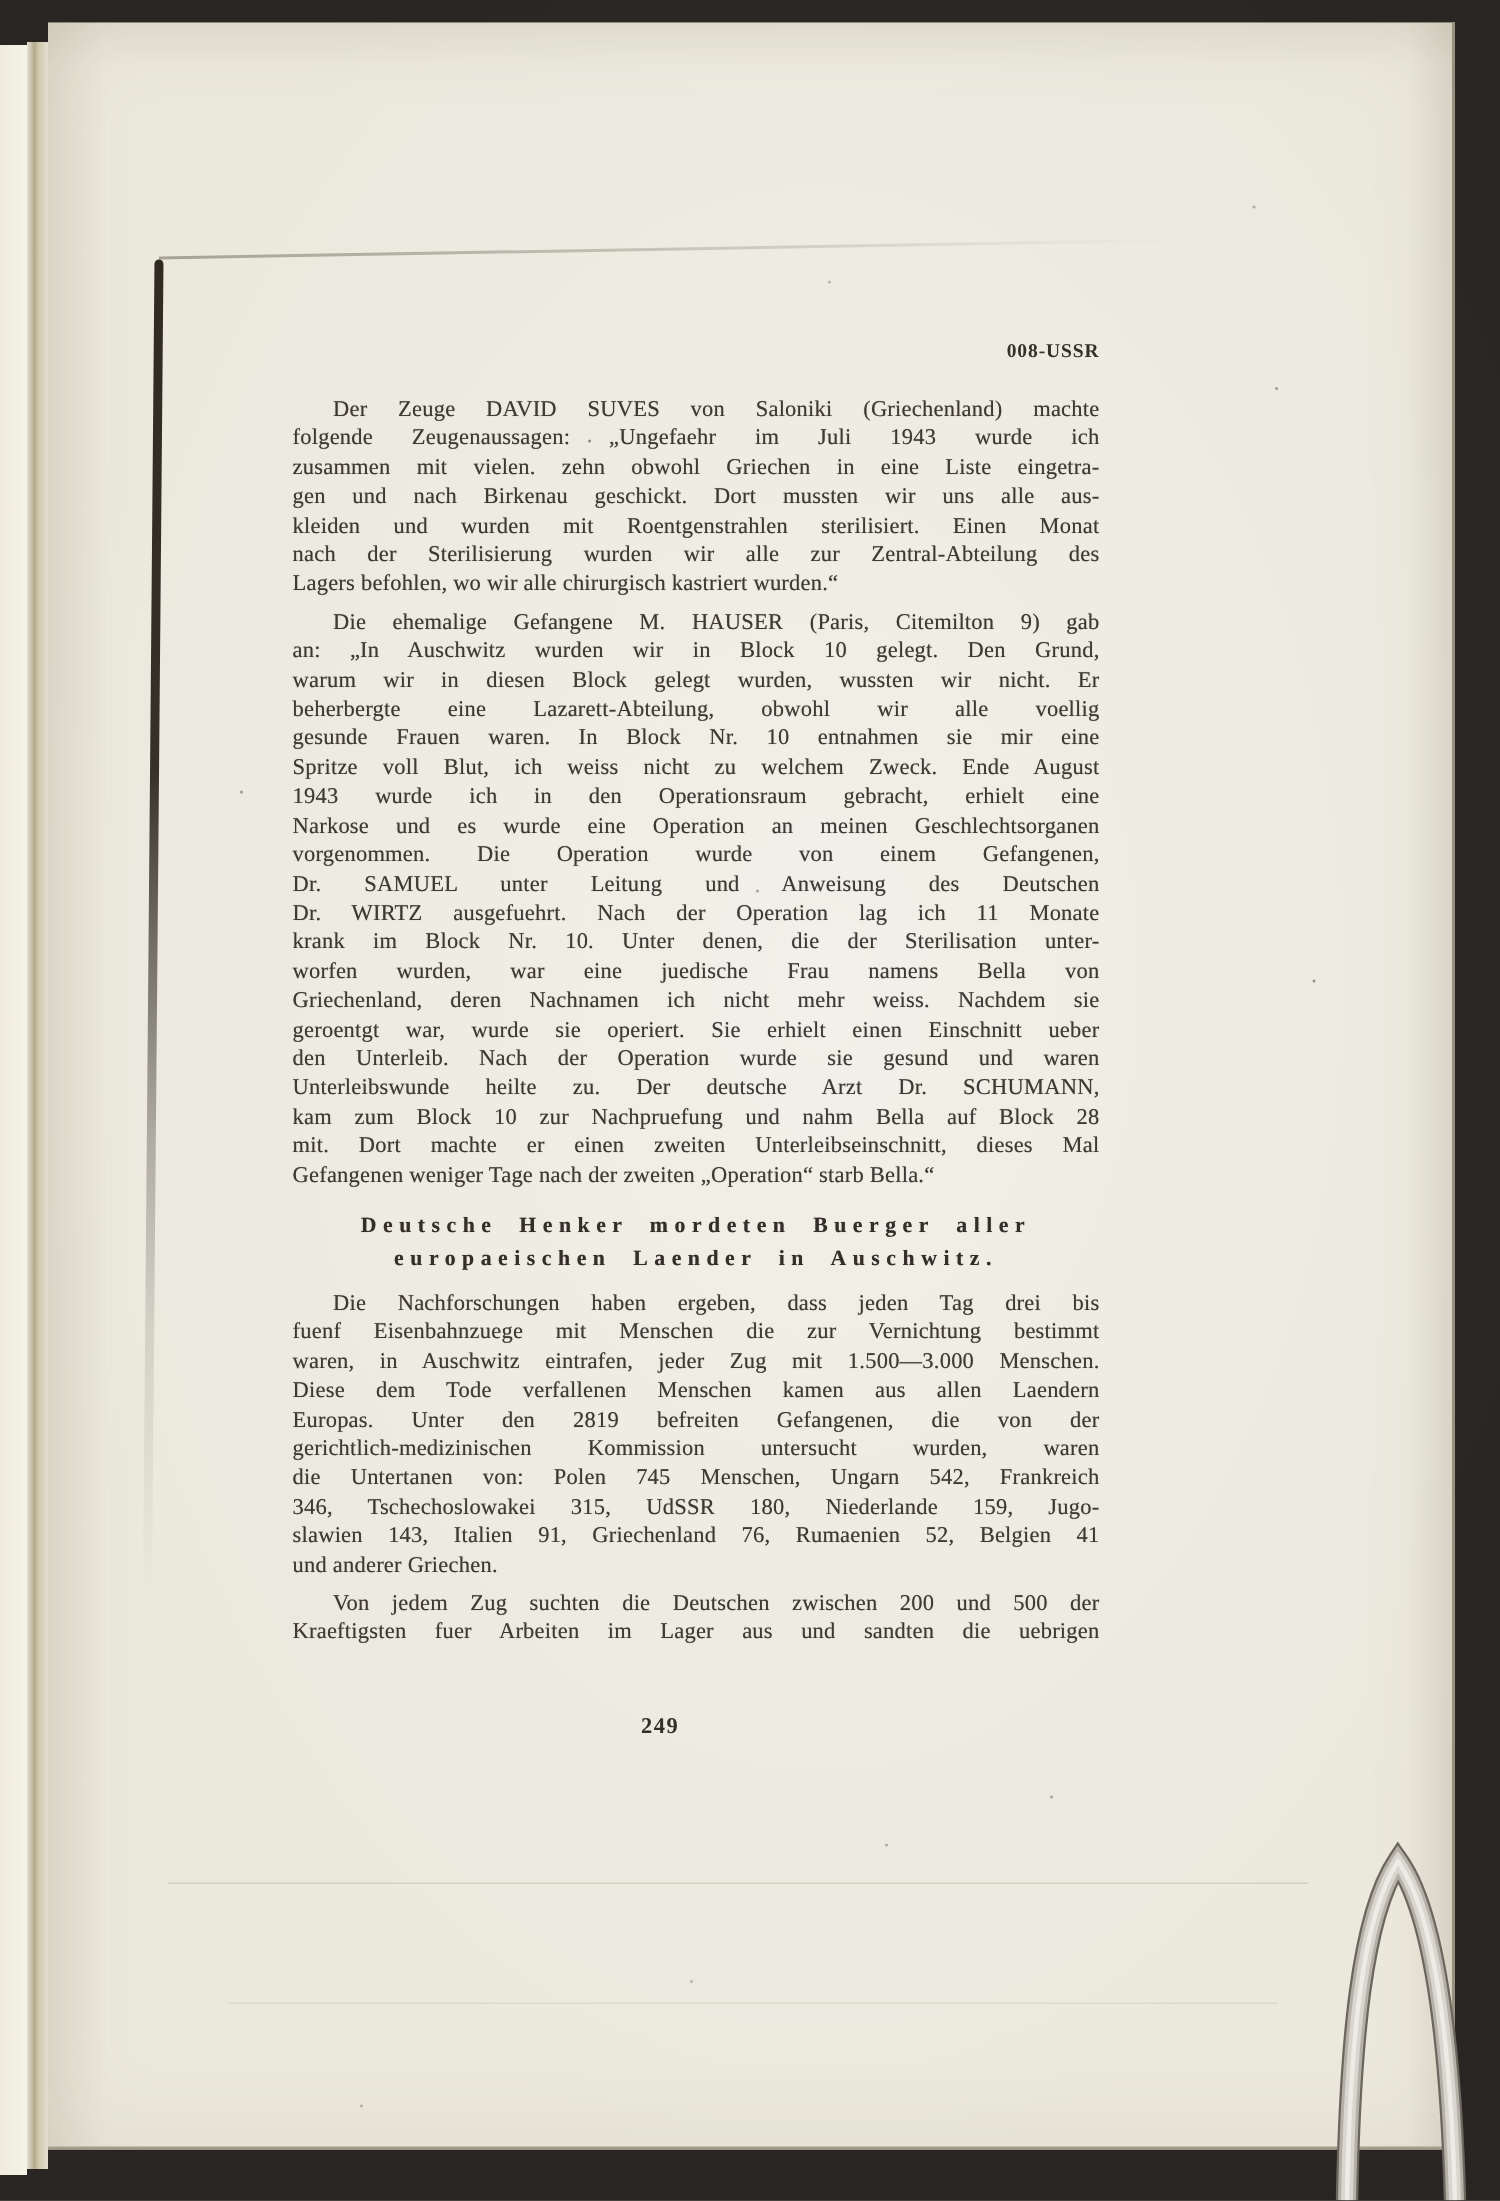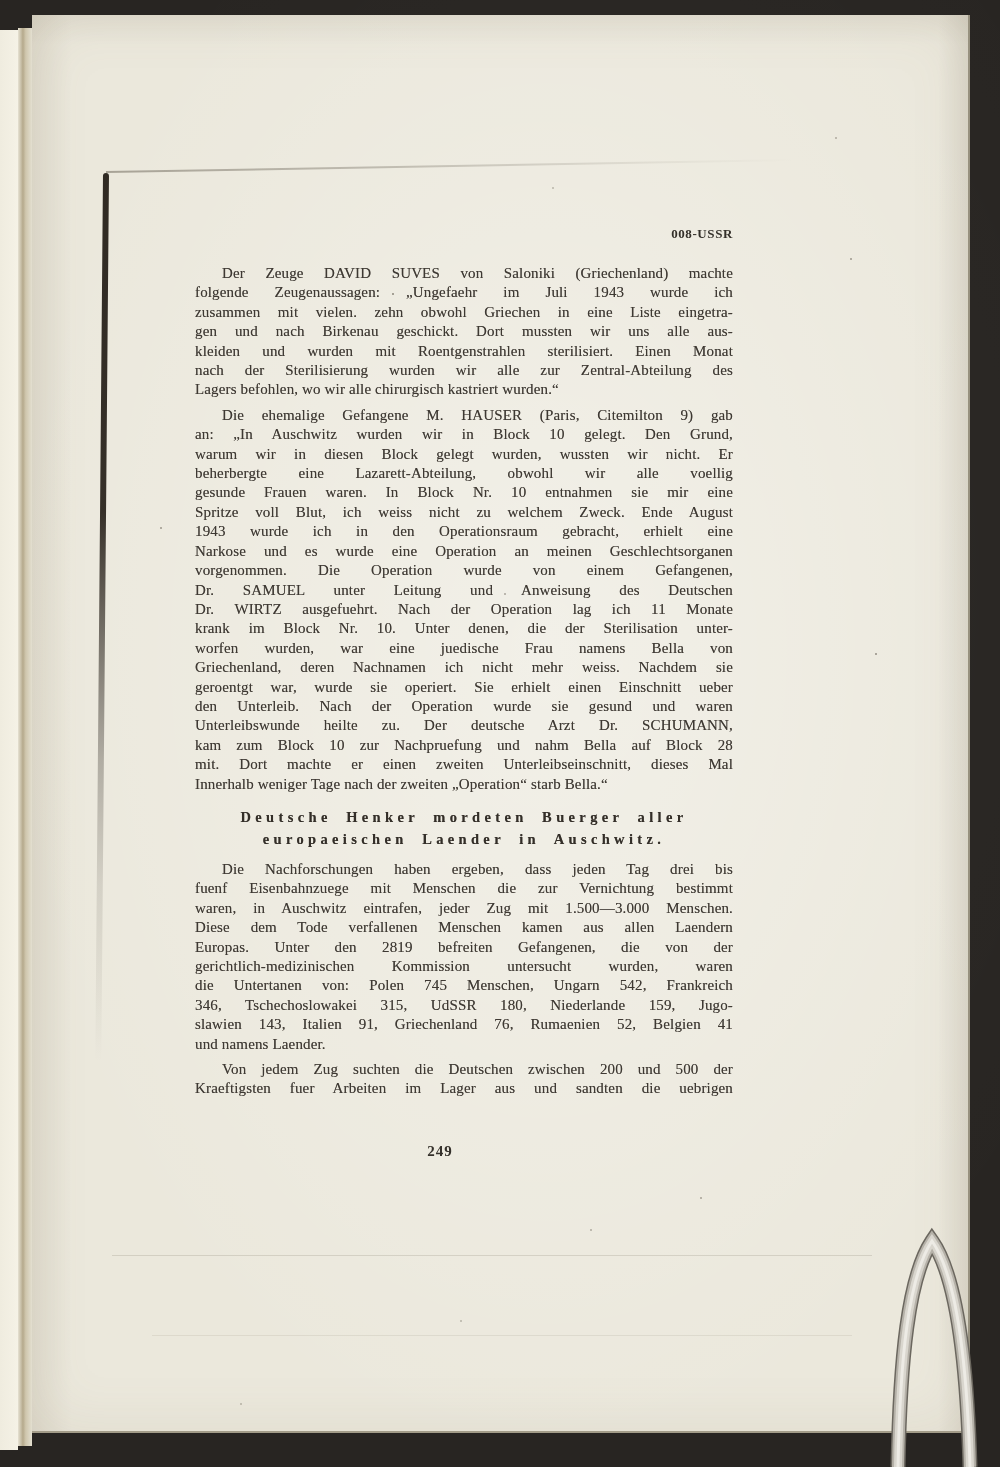--- a/index.html
+++ b/index.html
@@ -136,37 +136,37 @@
           <div class="line">Dr. SAMUEL unter Leitung und Anweisung des Deutschen</div>
           <div class="line">Dr. WIRTZ ausgefuehrt. Nach der Operation lag ich 11 Monate</div>
           <div class="line">krank im Block Nr. 10. Unter denen, die der Sterilisation unter-</div>
           <div class="line">worfen wurden, war eine juedische Frau namens Bella von</div>
           <div class="line">Griechenland, deren Nachnamen ich nicht mehr weiss. Nachdem sie</div>
           <div class="line">geroentgt war, wurde sie operiert. Sie erhielt einen Einschnitt ueber</div>
           <div class="line">den Unterleib. Nach der Operation wurde sie gesund und waren</div>
           <div class="line">Unterleibswunde heilte zu. Der deutsche Arzt Dr. SCHUMANN,</div>
           <div class="line">kam zum Block 10 zur Nachpruefung und nahm Bella auf Block 28</div>
           <div class="line">mit. Dort machte er einen zweiten Unterleibseinschnitt, dieses Mal</div>
-          <div class="line ragged">Innerhalb weniger Tage nach der zweiten „Operation“ starb Bella.“</div>
+          <div class="line ragged">Gefangenen weniger Tage nach der zweiten „Operation“ starb Bella.“</div>
         </div>
         <div class="block heading">
           <div class="line">Deutsche Henker mordeten Buerger aller</div>
           <div class="line">europaeischen Laender in Auschwitz.</div>
         </div>
         <div class="block paragraph">
           <div class="line first">Die Nachforschungen haben ergeben, dass jeden Tag drei bis</div>
           <div class="line">fuenf Eisenbahnzuege mit Menschen die zur Vernichtung bestimmt</div>
           <div class="line">waren, in Auschwitz eintrafen, jeder Zug mit 1.500—3.000 Menschen.</div>
           <div class="line">Diese dem Tode verfallenen Menschen kamen aus allen Laendern</div>
           <div class="line">Europas. Unter den 2819 befreiten Gefangenen, die von der</div>
           <div class="line">gerichtlich-medizinischen Kommission untersucht wurden, waren</div>
           <div class="line">die Untertanen von: Polen 745 Menschen, Ungarn 542, Frankreich</div>
           <div class="line">346, Tschechoslowakei 315, UdSSR 180, Niederlande 159, Jugo-</div>
           <div class="line">slawien 143, Italien 91, Griechenland 76, Rumaenien 52, Belgien 41</div>
-          <div class="line ragged">und namens Laender.</div>
+          <div class="line ragged">und anderer Griechen.</div>
         </div>
         <div class="block paragraph">
           <div class="line first">Von jedem Zug suchten die Deutschen zwischen 200 und 500 der</div>
           <div class="line">Kraeftigsten fuer Arbeiten im Lager aus und sandten die uebrigen</div>
         </div>
       </div>
 
     <div class="page-number">249</div>
   </div>
 

